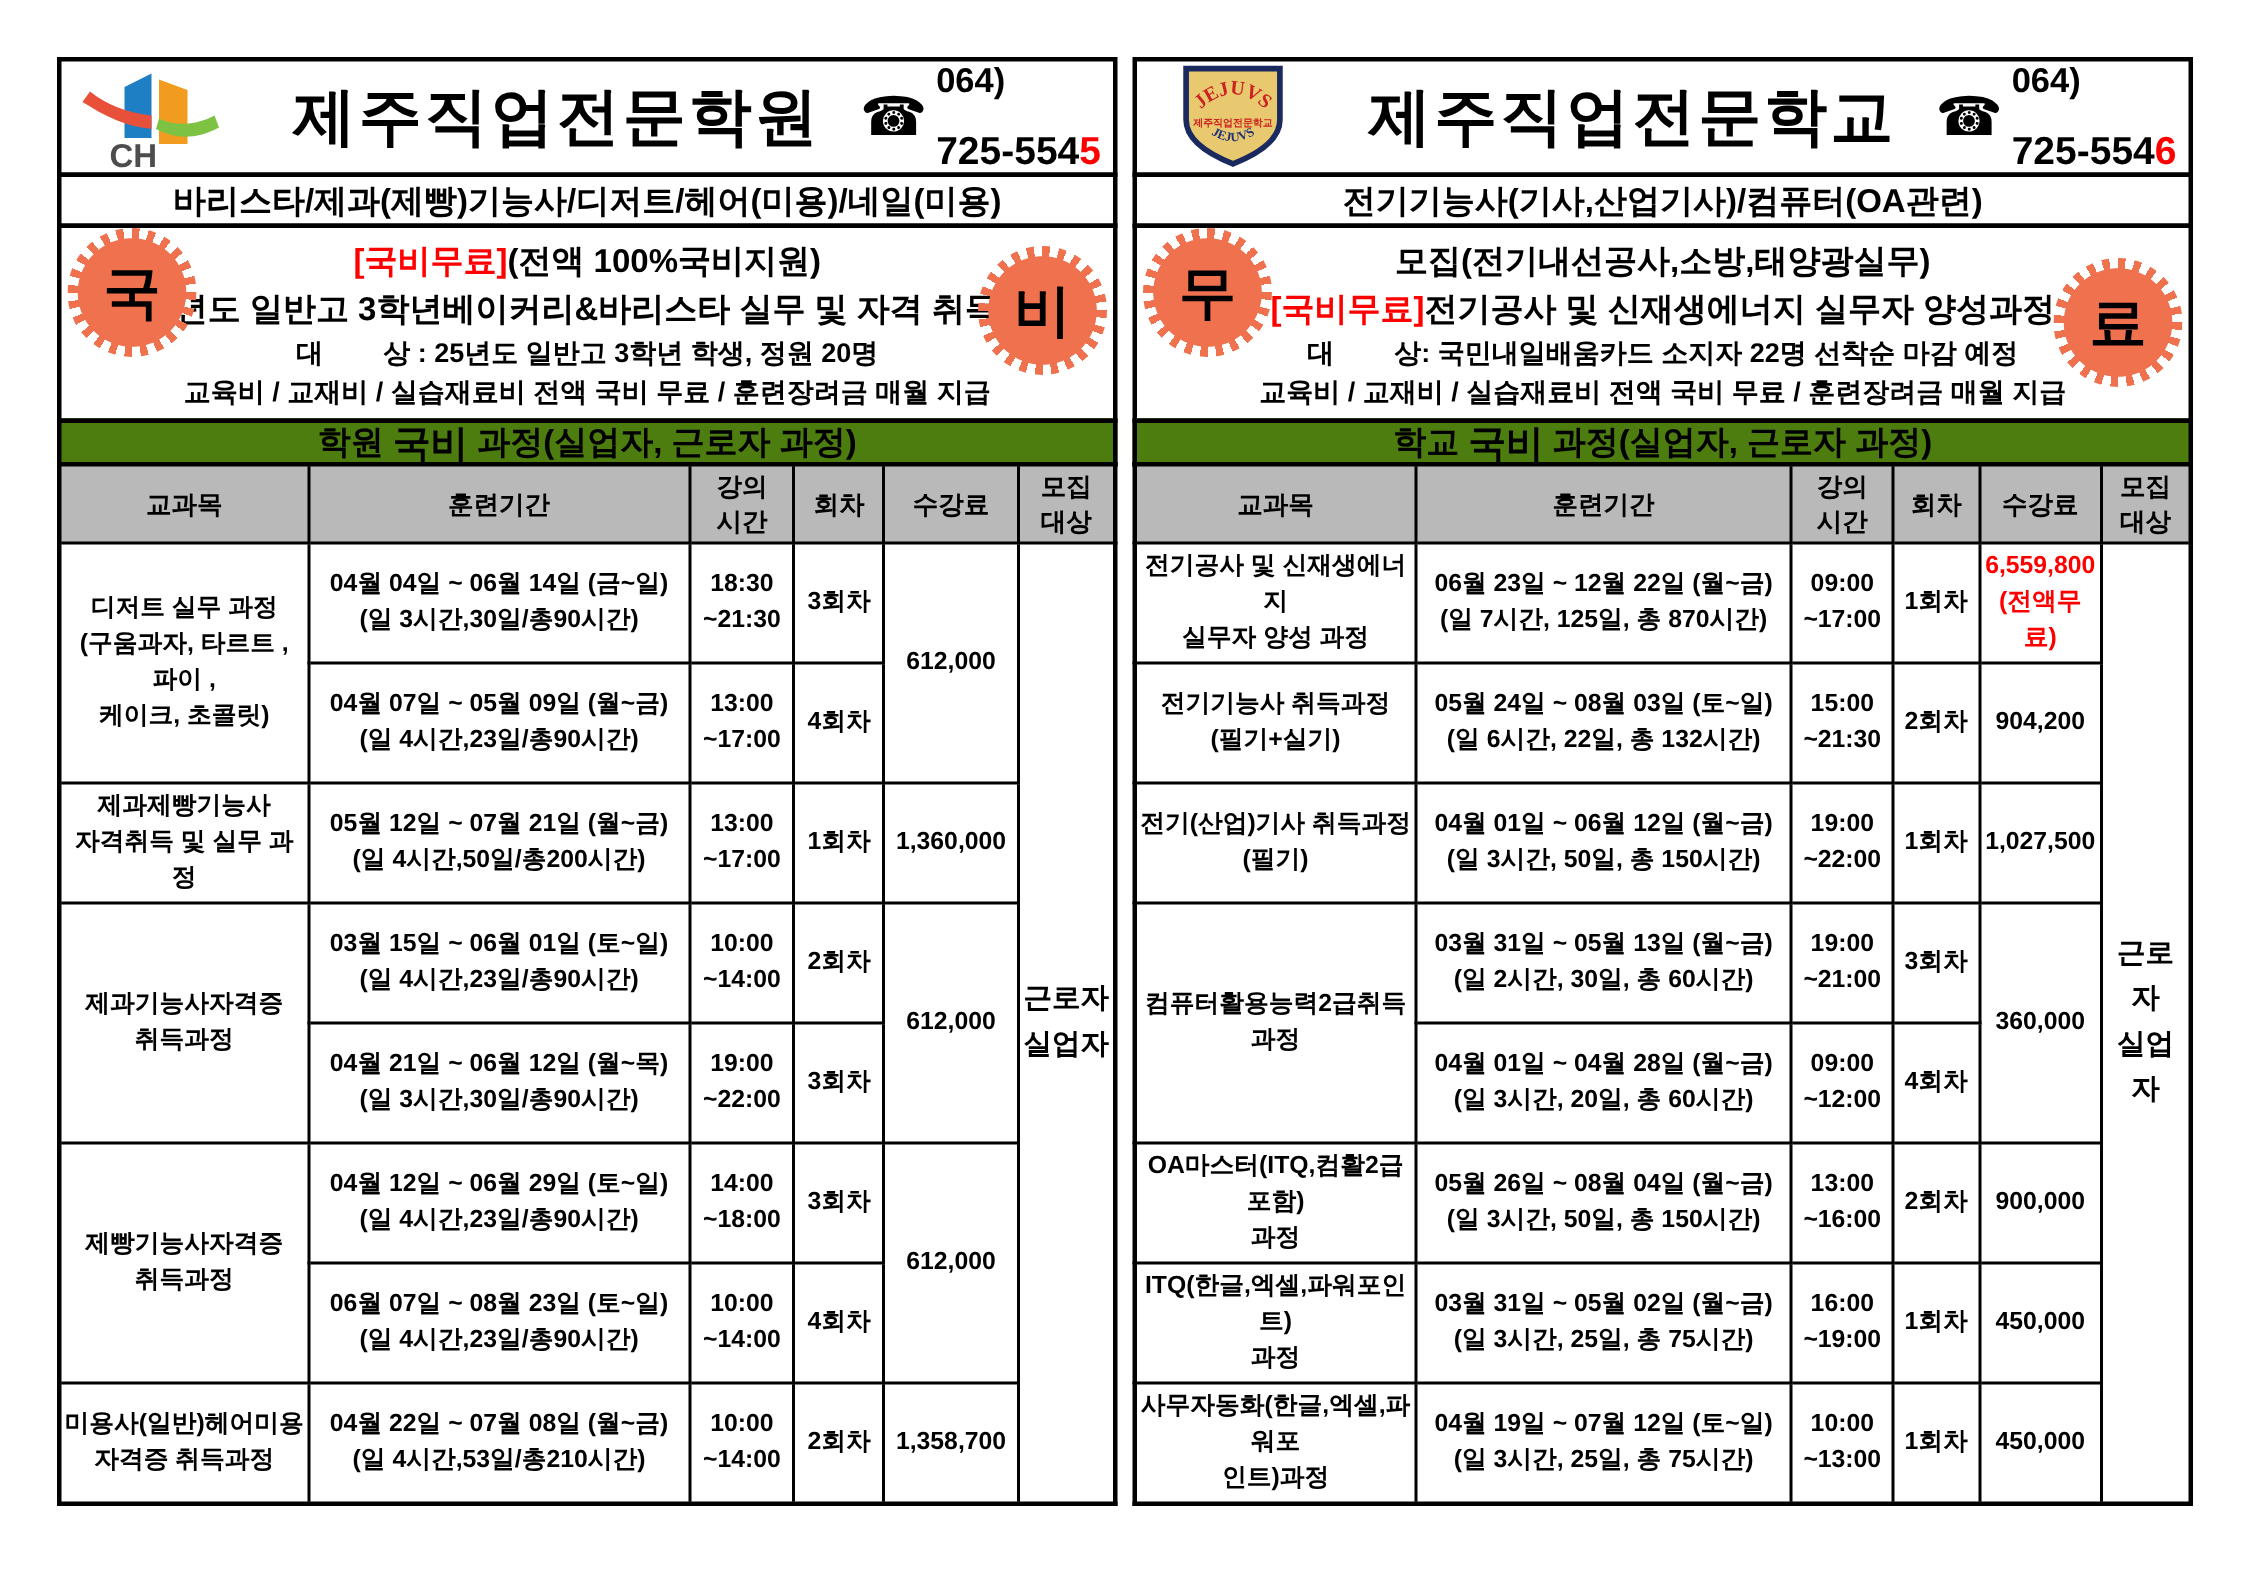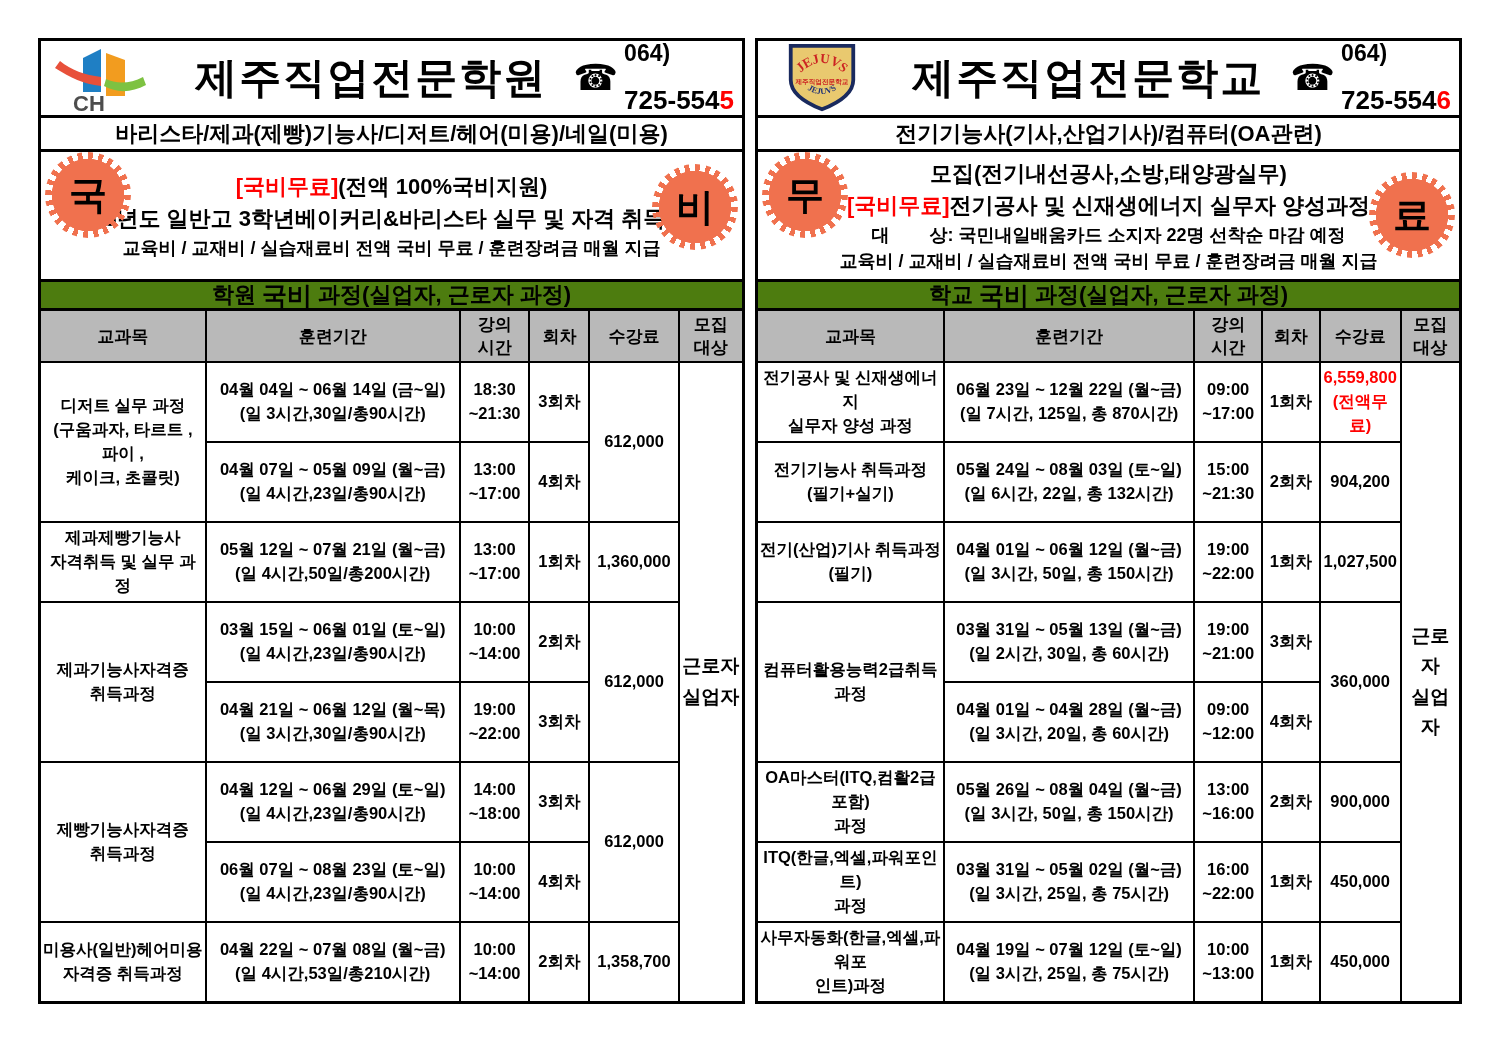--- a/index.html
+++ b/index.html
@@ -79,20 +79,21 @@
     </div>
   </div>
 
   <div class="sub">바리스타/제과(제빵)기능사/디저트/헤어(미용)/네일(미용)</div>
 
   <div class="promo">
     <div class="badge badge-l">국</div>
     <div class="badge badge-r">비</div>
     <div class="pl-1"><span class="red">[국비무료]</span><span>(전액 100%국비지원)</span></div>
     <div class="pl-lg">2025년도 일반고 3학년베이커리&amp;바리스타 실무 및 자격 취득 과정</div>
+    <div class="pl-sm">대        상 : 25년도 일반고 3학년 학생, 정원 20명</div>
     <div class="pl-sm">교육비 / 교재비 / 실습재료비 전액 국비 무료 / 훈련장려금 매월 지급</div>
   </div>
 
   <div class="section"><span>학원 </span><span class="em">국비</span><span> 과정(실업자, 근로자 과정)</span></div>
 
   <table>
     <colgroup>
       <col style="width:23.6%">
         <col style="width:36.1%">
         <col style="width:9.9%">
@@ -309,21 +310,21 @@
 ~16:00</td>
       <td>2회차</td>
       <td>900,000</td>
     </tr>
     <tr class="datarow">
       <td>ITQ(한글,엑셀,파워포인트)
 과정</td>
       <td>03월 31일 ~ 05월 02일 (월~금)
 (일 3시간, 25일, 총 75시간)</td>
       <td>16:00
-~22:00</td>
+~19:00</td>
       <td>1회차</td>
       <td>450,000</td>
     </tr>
     <tr class="datarow">
       <td>사무자동화(한글,엑셀,파워포
 인트)과정</td>
       <td>04월 19일 ~ 07월 12일 (토~일)
 (일 3시간, 25일, 총 75시간)</td>
       <td>10:00
 ~13:00</td>

